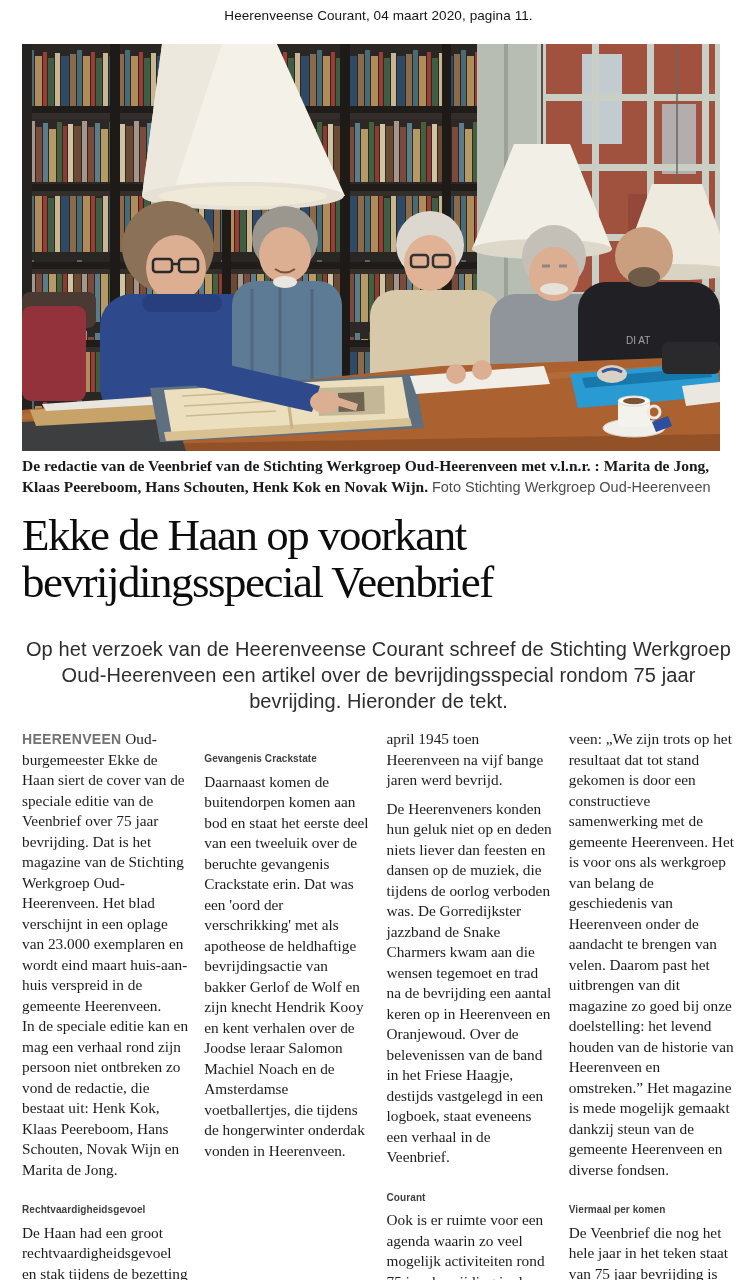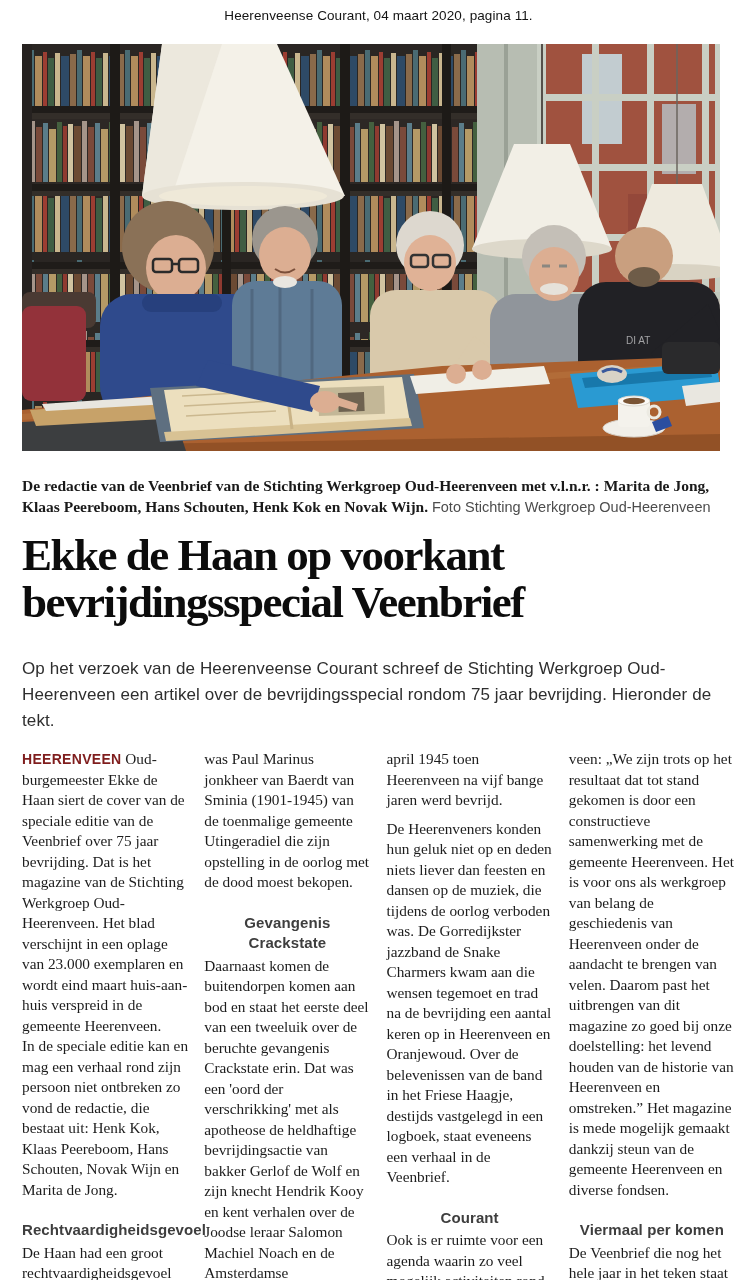--- a/index.html
+++ b/index.html
@@ -5,35 +5,35 @@
   html,body{margin:0;padding:0;}
   body{
     width:754px;height:1280px;overflow:hidden;background:#ffffff;
     font-family:"Liberation Sans",sans-serif;color:#111;
     -webkit-font-smoothing:antialiased;
   }
   .page{padding:8px 19px 0 22px;}
   .source-line{font-size:13.5px;color:#141414;letter-spacing:.1px;text-align:center;}
   .photo-wrap{margin-top:21px;width:698px;height:407px;overflow:hidden;background:#ec4899;}
   .photo-wrap svg{display:block;}
-  .caption{margin-top:24px;width:713px;font-family:"Liberation Serif",serif;
+  .caption{margin-top:4px;width:713px;font-family:"Liberation Serif",serif;
     font-size:15.5px;line-height:21px;color:#1a1a1a;}
   .caption .cap-bold{font-weight:700;}
   .caption .cap-credit{font-family:"Liberation Sans",sans-serif;font-weight:400;color:#4d4d4d;font-size:14.5px;}
-  .headline{margin-top:14px;font-family:"Liberation Serif",serif;font-weight:700;
+  .headline{margin-top:14px;font-family:"Liberation Serif",serif;font-weight:400;
     font-size:45px;line-height:47px;letter-spacing:-1.5px;color:#0c0c0c;}
-  .intro{margin-top:15px;width:713px;font-size:17px;line-height:26px;color:#2e2e2e;letter-spacing:.1px;}
+  .intro{margin-top:15px;width:713px;font-size:20px;line-height:26px;color:#2e2e2e;letter-spacing:.1px;text-align:center;}
   .columns{margin-top:15px;display:flex;gap:16px;width:713px;
     font-family:"Liberation Serif",serif;font-size:15.3px;line-height:20.5px;color:#1c1c1c;}
   .col{flex:1 1 0;min-width:0;}
   .col p{margin:0;}
-  .col .subhead{font-family:"Liberation Sans",sans-serif;font-weight:700;font-size:15px;
-    color:#3e3e3e;margin:20px 0 2px 0;letter-spacing:.1px;text-align:center;}
+  .col .subhead{font-family:"Liberation Sans",sans-serif;font-weight:700;font-size:10px;
+    color:#3e3e3e;margin:20px 0 2px 0;letter-spacing:.1px;}
   .col .gap-top{margin-top:8px;}
-  .lead-label{font-family:"Liberation Sans",sans-serif;font-weight:700;color:#7f1d1d;
+  .lead-label{font-family:"Liberation Sans",sans-serif;font-weight:700;color:#737373;
     font-size:14px;letter-spacing:.3px;}
 </style>
 </head>
 <body>
 
 <div class="page">
 
   <div class="source-line">Heerenveense Courant, 04 maart 2020, pagina 11.</div>
 
   <div class="photo-wrap">
@@ -244,21 +244,20 @@
         <span class="lead-label">HEERENVEEN</span>
         <span>Oud-burgemeester Ekke de Haan siert de cover van de speciale editie van de Veenbrief over 75 jaar bevrijding. Dat is het magazine van de Stichting Werkgroep Oud-Heerenveen. Het blad verschijnt in een oplage van 23.000 exemplaren en wordt eind maart huis-aan-huis verspreid in de gemeente Heerenveen.</span>
       </p>
       <p><span>In de speciale editie kan en mag een verhaal rond zijn persoon niet ontbreken zo vond de redactie, die bestaat uit: Henk Kok, Klaas Peereboom, Hans Schouten, Novak Wijn en Marita de Jong.</span></p>
       <p class="subhead">Rechtvaardigheidsgevoel</p>
       <p><span>De Haan had een groot rechtvaardigheidsgevoel en stak tijdens de bezetting zijn moedige en uitgesproken meningen niet onder stoelen of banken.</span></p>
 
     </div>
 
     <div class="col">
-      <p><span>was Paul Marinus jonkheer van Baerdt van Sminia (1901-1945) van de toenmalige gemeente Utingeradiel die zijn opstelling in de oorlog met de dood moest bekopen.</span></p>
       <p class="subhead">Gevangenis Crackstate</p>
       <p><span>Daarnaast komen de buitendorpen komen aan bod en staat het eerste deel van een tweeluik over de beruchte gevangenis Crackstate erin. Dat was een 'oord der verschrikking' met als apotheose de heldhaftige bevrijdingsactie van bakker Gerlof de Wolf en zijn knecht Hendrik Kooy en kent verhalen over de Joodse leraar Salomon Machiel Noach en de Amsterdamse voetballertjes, die tijdens de hongerwinter onderdak vonden in Heerenveen.</span></p>
 
     </div>
 
     <div class="col">
       <p><span>april 1945 toen Heerenveen na vijf bange jaren werd bevrijd.</span></p>
       <p class="gap-top"><span>De Heerenveners konden hun geluk niet op en deden niets liever dan feesten en dansen op de muziek, die tijdens de oorlog verboden was. De Gorredijkster jazzband de Snake Charmers kwam aan die wensen tegemoet en trad na de bevrijding een aantal keren op in Heerenveen en Oranjewoud. Over de belevenissen van de band in het Friese Haagje, destijds vastgelegd in een logboek, staat eveneens een verhaal in de Veenbrief.</span></p>
       <p class="subhead">Courant</p>
       <p><span>Ook is er ruimte voor een agenda waarin zo veel mogelijk activiteiten rond 75 jaar bevrijding in de gemeente Heerenveen zijn opgenomen. En een voorwoord van de huidige burgemeester mag natuurlijk niet ontbreken. Voorzitter Hans Schouten van de werkgroep Oud-Heeren-</span></p>

